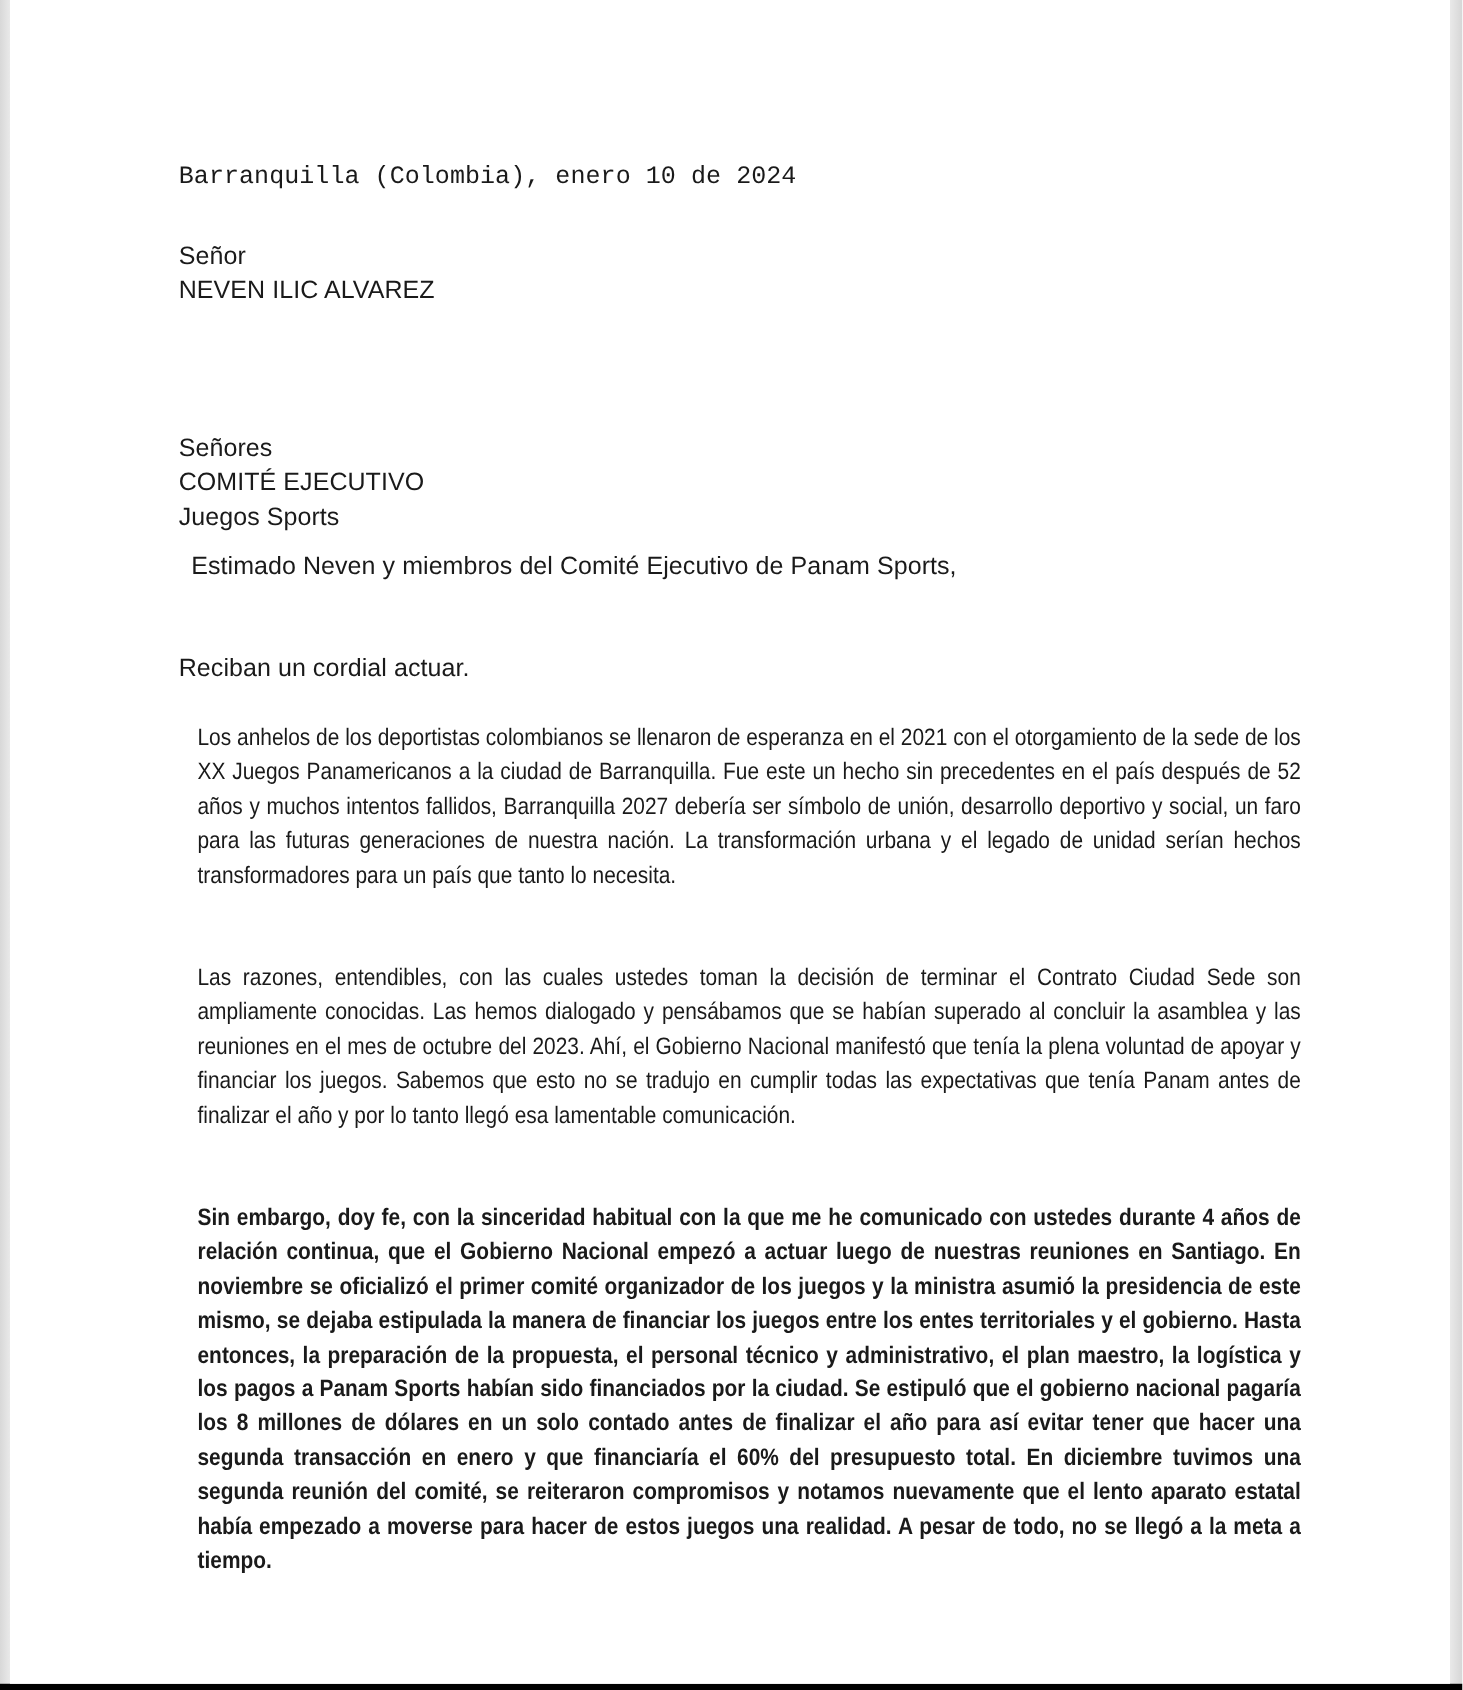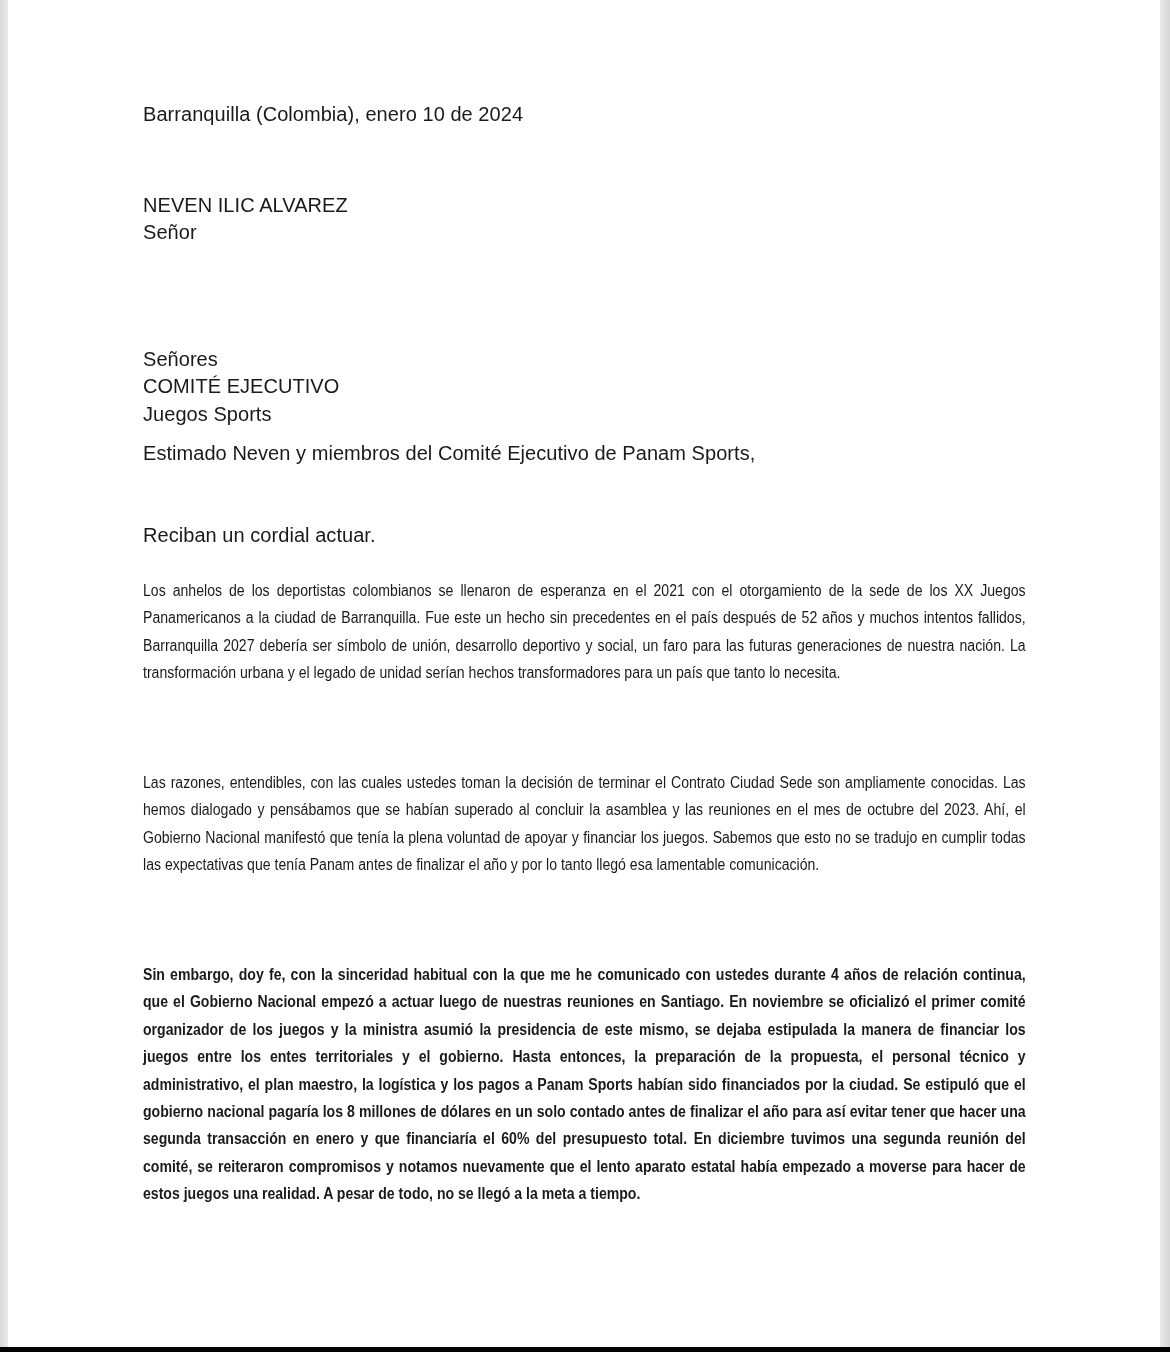--- a/index.html
+++ b/index.html
@@ -42,32 +42,32 @@
     .line {
       position: absolute;
       left: 143px;
       font-size: 20px;
       line-height: 27.4px;
       white-space: nowrap;
       letter-spacing: 0.05px;
     }
     .para {
       position: absolute;
-      left: 143px;
+      left: 158px;
       width: 883px;
-      font-size: 16px;
+      font-size: 19px;
       line-height: 27.4px;
       text-align: justify;
       transform-origin: left top;
     }
-    #date { top: 101px; }
+    #date { top: 128px; font-family: Liberation Mono, monospace; }
     #addr1 { top: 192px; }
     #addr2 { top: 302px; margin-top: 44px; }
     .block-line { display: block; }
-    #salutation { top: 440px; }
+    #salutation { top: 440px; margin-left: 10px; }
     #greeting { top: 522px; }
     #p1 { top: 577px; }
     #p2 { top: 769px; }
     #p3 { top: 961px; font-weight: bold; }
     .cond {
       display: inline-block;
       transform: scaleX(0.88);
       transform-origin: left top;
       width: 1003px;
     }
@@ -77,22 +77,22 @@
 
 <div class="frame-left"></div>
 <div class="frame-right"></div>
 <div class="frame-bottom"></div>
 
 <div class="page"></div>
 
 <div class="line" id="date">Barranquilla (Colombia), enero 10 de 2024</div>
 
 <div class="line" id="addr1">
+  <span class="block-line">Señor</span>
   <span class="block-line">NEVEN ILIC ALVAREZ</span>
-  <span class="block-line">Señor</span>
 </div>
 
 <div class="line" id="addr2">
   <span class="block-line">Señores</span>
   <span class="block-line">COMITÉ EJECUTIVO</span>
   <span class="block-line">Juegos Sports</span>
 </div>
 
 <div class="line" id="salutation">Estimado Neven y miembros del Comité Ejecutivo de Panam Sports,</div>
 

